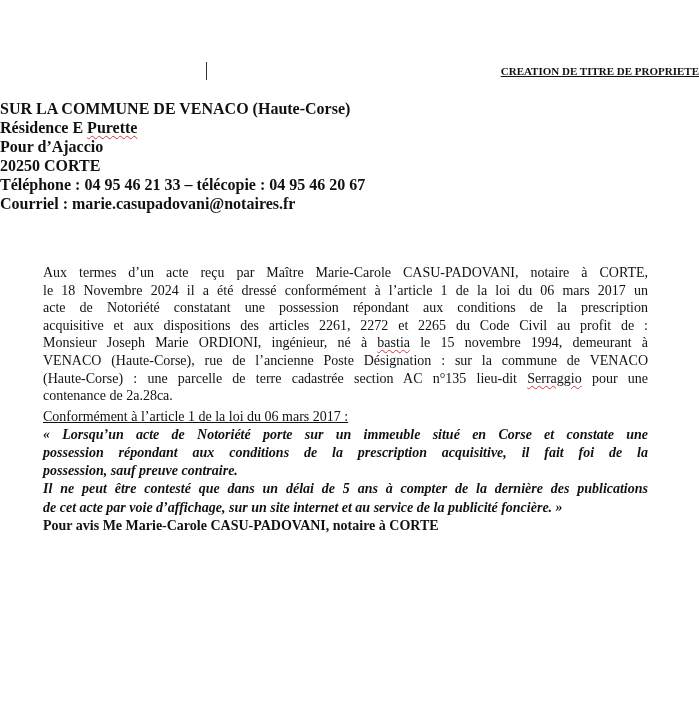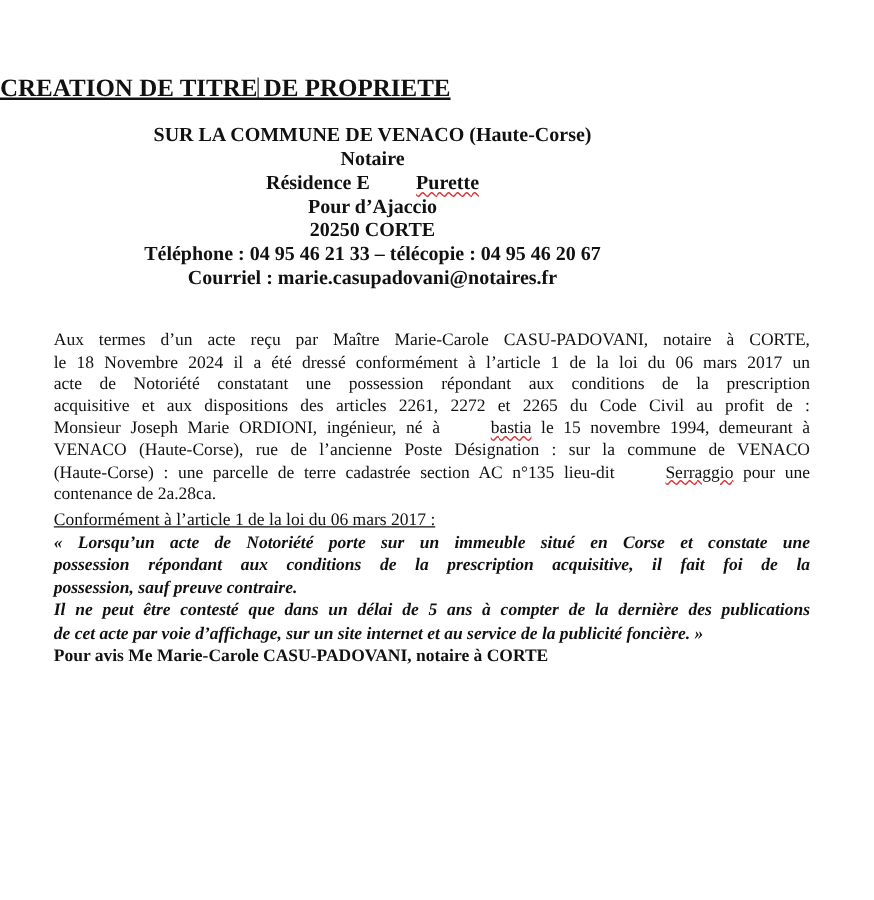--- a/index.html
+++ b/index.html
@@ -1,26 +1,26 @@
 <!DOCTYPE html>
 <html><head>
 <meta charset="utf-8">
 <style>
   html, body { margin: 0; padding: 0; background: #ffffff; }
   body { width: 699px; height: 720px; position: relative; overflow: hidden;
          font-family: "Liberation Serif", "DejaVu Serif", serif; color: #111; }
   .page { position: absolute; left: 0; top: 0; width: 699px; height: 720px; background: #fff; }
-  .title { position: absolute; top: 61px; left: 0; width: 699px; text-align: left;
-           font-weight: bold; font-size: 20px; line-height: 20px; }
+  .title { position: absolute; top: 61px; left: 0; width: 699px; text-align: right;
+           font-weight: bold; font-size: 11px; line-height: 20px; }
   .title span { text-decoration: underline; position: relative; }
   .cursor { position: absolute; left: 206px; top: 62px; width: 1px; height: 18px; background: #333; }
-  .header { position: absolute; top: 99px; left: 0; width: 596px; text-align: center;
+  .header { position: absolute; top: 99px; left: 0; width: 596px; text-align: left;
             font-weight: bold; font-size: 16px; }
   .header div { line-height: 19px; height: 19px; }
-  .spell { text-decoration: underline wavy #d33; text-decoration-thickness: 1px; text-underline-offset: 2px; margin-left: 33px; }
+  .spell { text-decoration: underline wavy #d33; text-decoration-thickness: 1px; text-underline-offset: 2px; }
   .body { position: absolute; top: 264px; left: 43px; width: 605px; font-size: 14px; }
   .para { text-align: justify; line-height: 17.6px; margin: 0; }
   .para .line { display: block; text-align: justify; text-align-last: justify; height: 17.6px; white-space: nowrap; }
   .para .line.last { text-align-last: left; }
   .ref { font-weight: normal; text-decoration: underline; line-height: 18px; margin-top: 3px; }
   .quote { font-weight: bold; font-style: italic; line-height: 18.2px; }
   .quote .line { display: block; text-align: justify; text-align-last: justify; white-space: nowrap; }
   .quote .line.last { text-align-last: left; }
   .sign { font-weight: bold; line-height: 18px; }
 </style>
@@ -30,21 +30,20 @@
 <div class="page">
 
   <div class="cursor"></div>
 
   <div class="title">
     <span>CREATION DE TITRE DE PROPRIETE</span>
   </div>
 
   <div class="header">
     <div>SUR LA COMMUNE DE VENACO (Haute-Corse)</div>
-    <div>Notaire</div>
     <div><span>Résidence E </span><span class="spell">Purette</span></div>
     <div>Pour d’Ajaccio</div>
     <div>20250 CORTE</div>
     <div>Téléphone : 04 95 46 21 33 – télécopie : 04 95 46 20 67</div>
     <div>Courriel : marie.casupadovani@notaires.fr</div>
   </div>
 
   <div class="body">
     <div class="para">
       <span class="line">Aux termes d’un acte reçu par Maître Marie-Carole CASU-PADOVANI, notaire à CORTE,</span>

